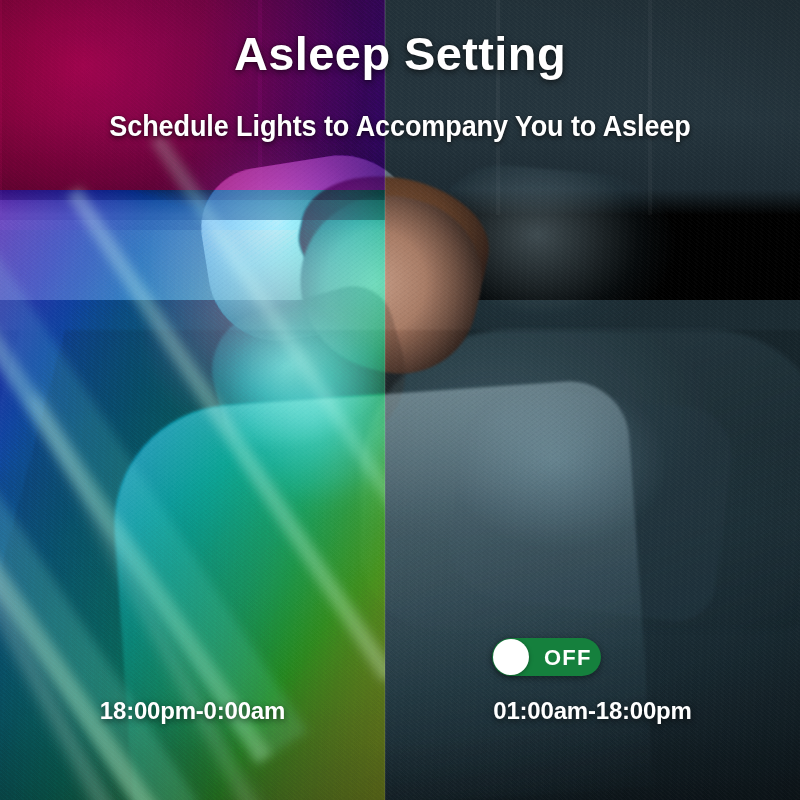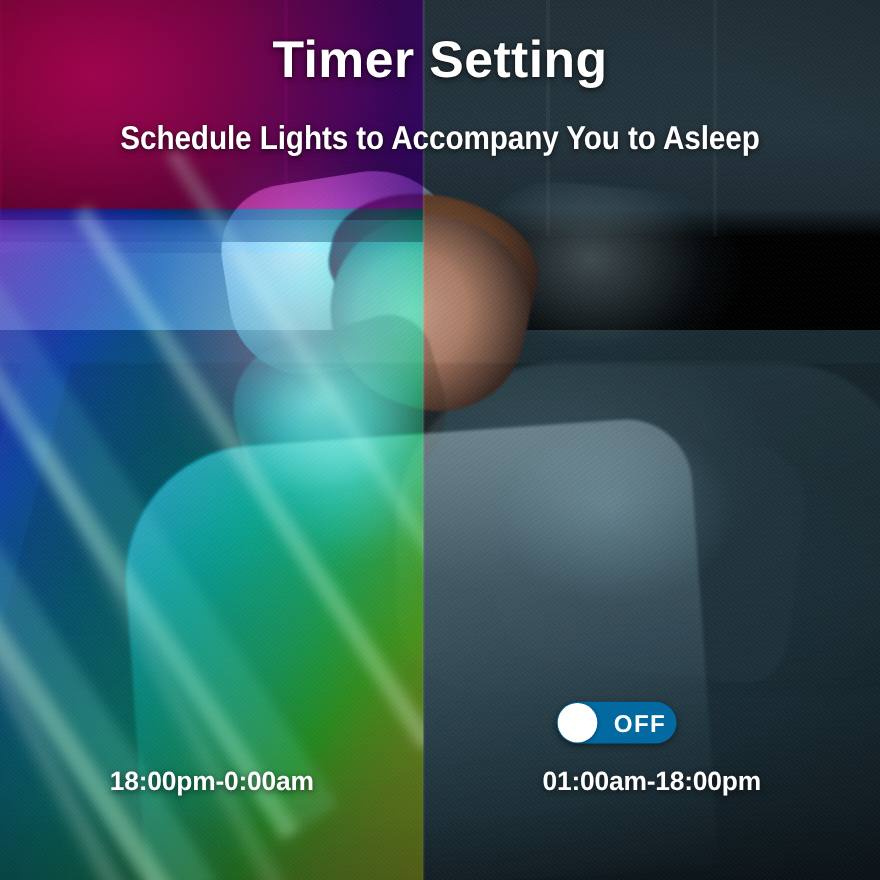--- a/index.html
+++ b/index.html
@@ -271,22 +271,22 @@
   }
 
   #toggle-on{
     left:176px; top:638px; width:103px;
     background:#4fbdee;
   }
   #toggle-on .knob{ right:1px; }
   #toggle-on .state{ left:16px; top:9px; }
 
   #toggle-off{
-    left:506px; top:638px; width:109px;
-    background:#0369a1;
+    left:492px; top:638px; width:109px;
+    background:#15803d;
   }
   #toggle-off .knob{ left:1px; }
   #toggle-off .state{ left:52px; top:9px; }
 
   .time{
     position:absolute; top:697px;
     font-size:24px; font-weight:bold;
     color:#ffffff;
     letter-spacing:-.2px;
     text-shadow:0 2px 6px rgba(0,0,0,.60);
@@ -323,21 +323,21 @@
     <div class="rgb-bed"></div>
     <div class="rgb-bed-glow"></div>
     <div class="streaks"></div>
     <div class="streaks2"></div>
     <div class="rgb-pink-spill"></div>
     <div class="rgb-cyan-spill"></div>
     <div class="rgb-lift"></div>
   </div>
   <div class="seam"></div>
 
-  <div class="headline">Timer Setting</div>
+  <div class="headline">Asleep Setting</div>
 
   <div class="subline">Schedule Lights to Accompany You to Asleep</div>
 
 
   <div class="toggle" id="toggle-off">
     <span class="knob"></span>
     <span class="state">OFF</span>
   </div>
 
   <div class="time" id="time-on">18:00pm-0:00am</div>

